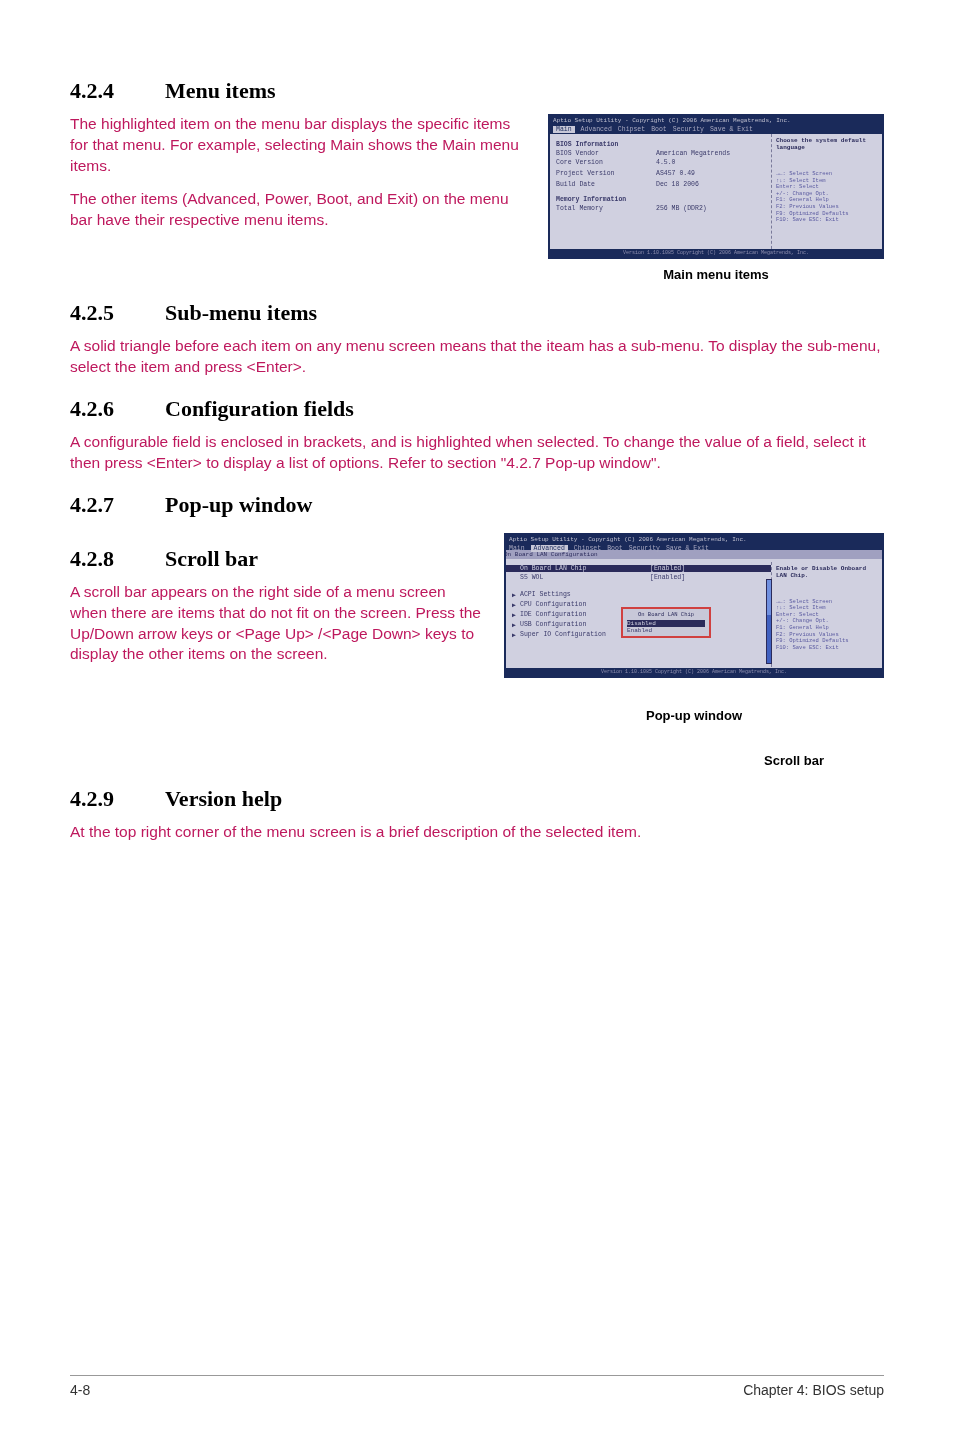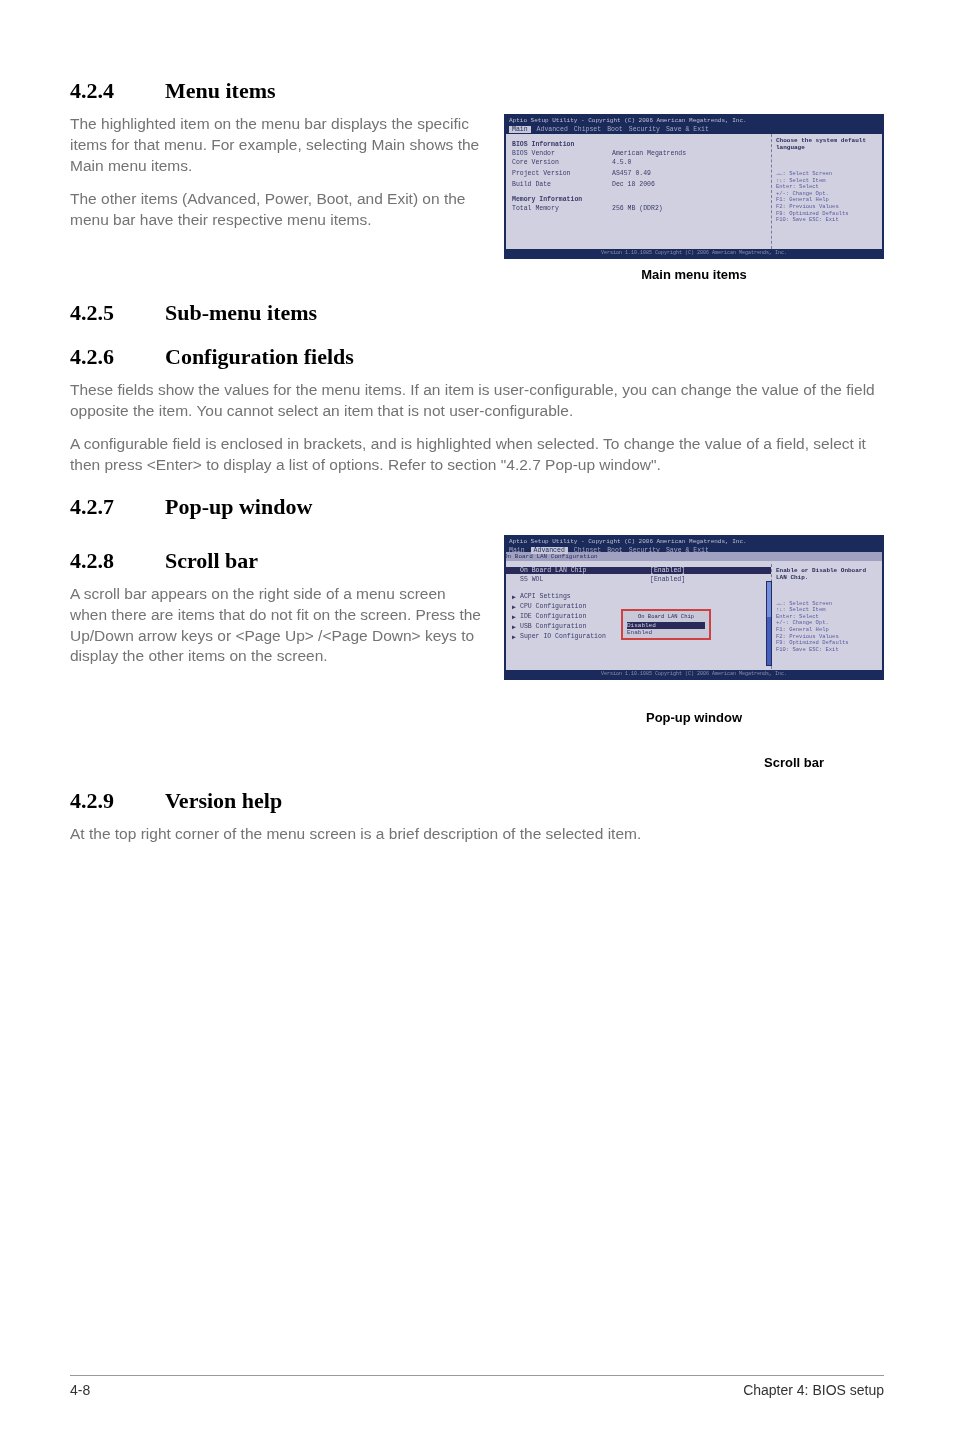--- a/index.html
+++ b/index.html
@@ -25,33 +25,33 @@
       margin-top: 18px;
       font-family: Liberation Serif, serif;
     }
     h2 .section-num {
       display: inline-block;
       width: 95px;
     }
     p {
       font-size: 15.5px;
       line-height: 1.35;
-      color: #737373;
+      color: #be185d;
       margin-bottom: 12px;
     }
     .intro-block {
       display: flex;
       gap: 20px;
       align-items: flex-start;
     }
     .intro-text {
       flex: 1;
     }
     .bios-figure {
-      width: 380px;
+      width: 336px;
       flex-shrink: 0;
     }
     .bios-figure-2 {
       width: 380px;
       flex-shrink: 0;
       margin-top: 5px;
     }
     .right-column-2 {
       float: right;
       width: 380px;
@@ -323,23 +323,23 @@
 F10: Save  ESC: Exit</div>
           </div>
         </div>
         <div class="bios-footer">Version 1.10.1085 Copyright (C) 2006 American Megatrends, Inc.</div>
       </div>
       <div class="caption">Main menu items</div>
     </div>
   </div>
 
   <h2><span class="section-num">4.2.5</span><span>Sub-menu items</span></h2>
+  <p>A solid triangle before each item on any menu screen means that the iteam has a sub-menu. To display the sub-menu, select the item and press &lt;Enter&gt;.</p>
 
   <h2><span class="section-num">4.2.6</span><span>Configuration fields</span></h2>
-  <p>These fields show the values for the menu items. If an item is user-configurable, you can change the value of the field opposite the item. You cannot select an item that is not user-configurable.</p>
   <p>A configurable field is enclosed in brackets, and is highlighted when selected. To change the value of a field, select it then press &lt;Enter&gt; to display a list of options. Refer to section "4.2.7 Pop-up window".</p>
 
   <h2><span class="section-num">4.2.7</span><span>Pop-up window</span></h2>
 
   <div class="clearfix">
     <div class="right-column-2">
       <div class="bios-figure-2">
         <div class="bios-screen-2">
           <div class="bios-titlebar">Aptio Setup Utility - Copyright (C) 2006 American Megatrends, Inc.</div>
           <div class="bios-menubar">

